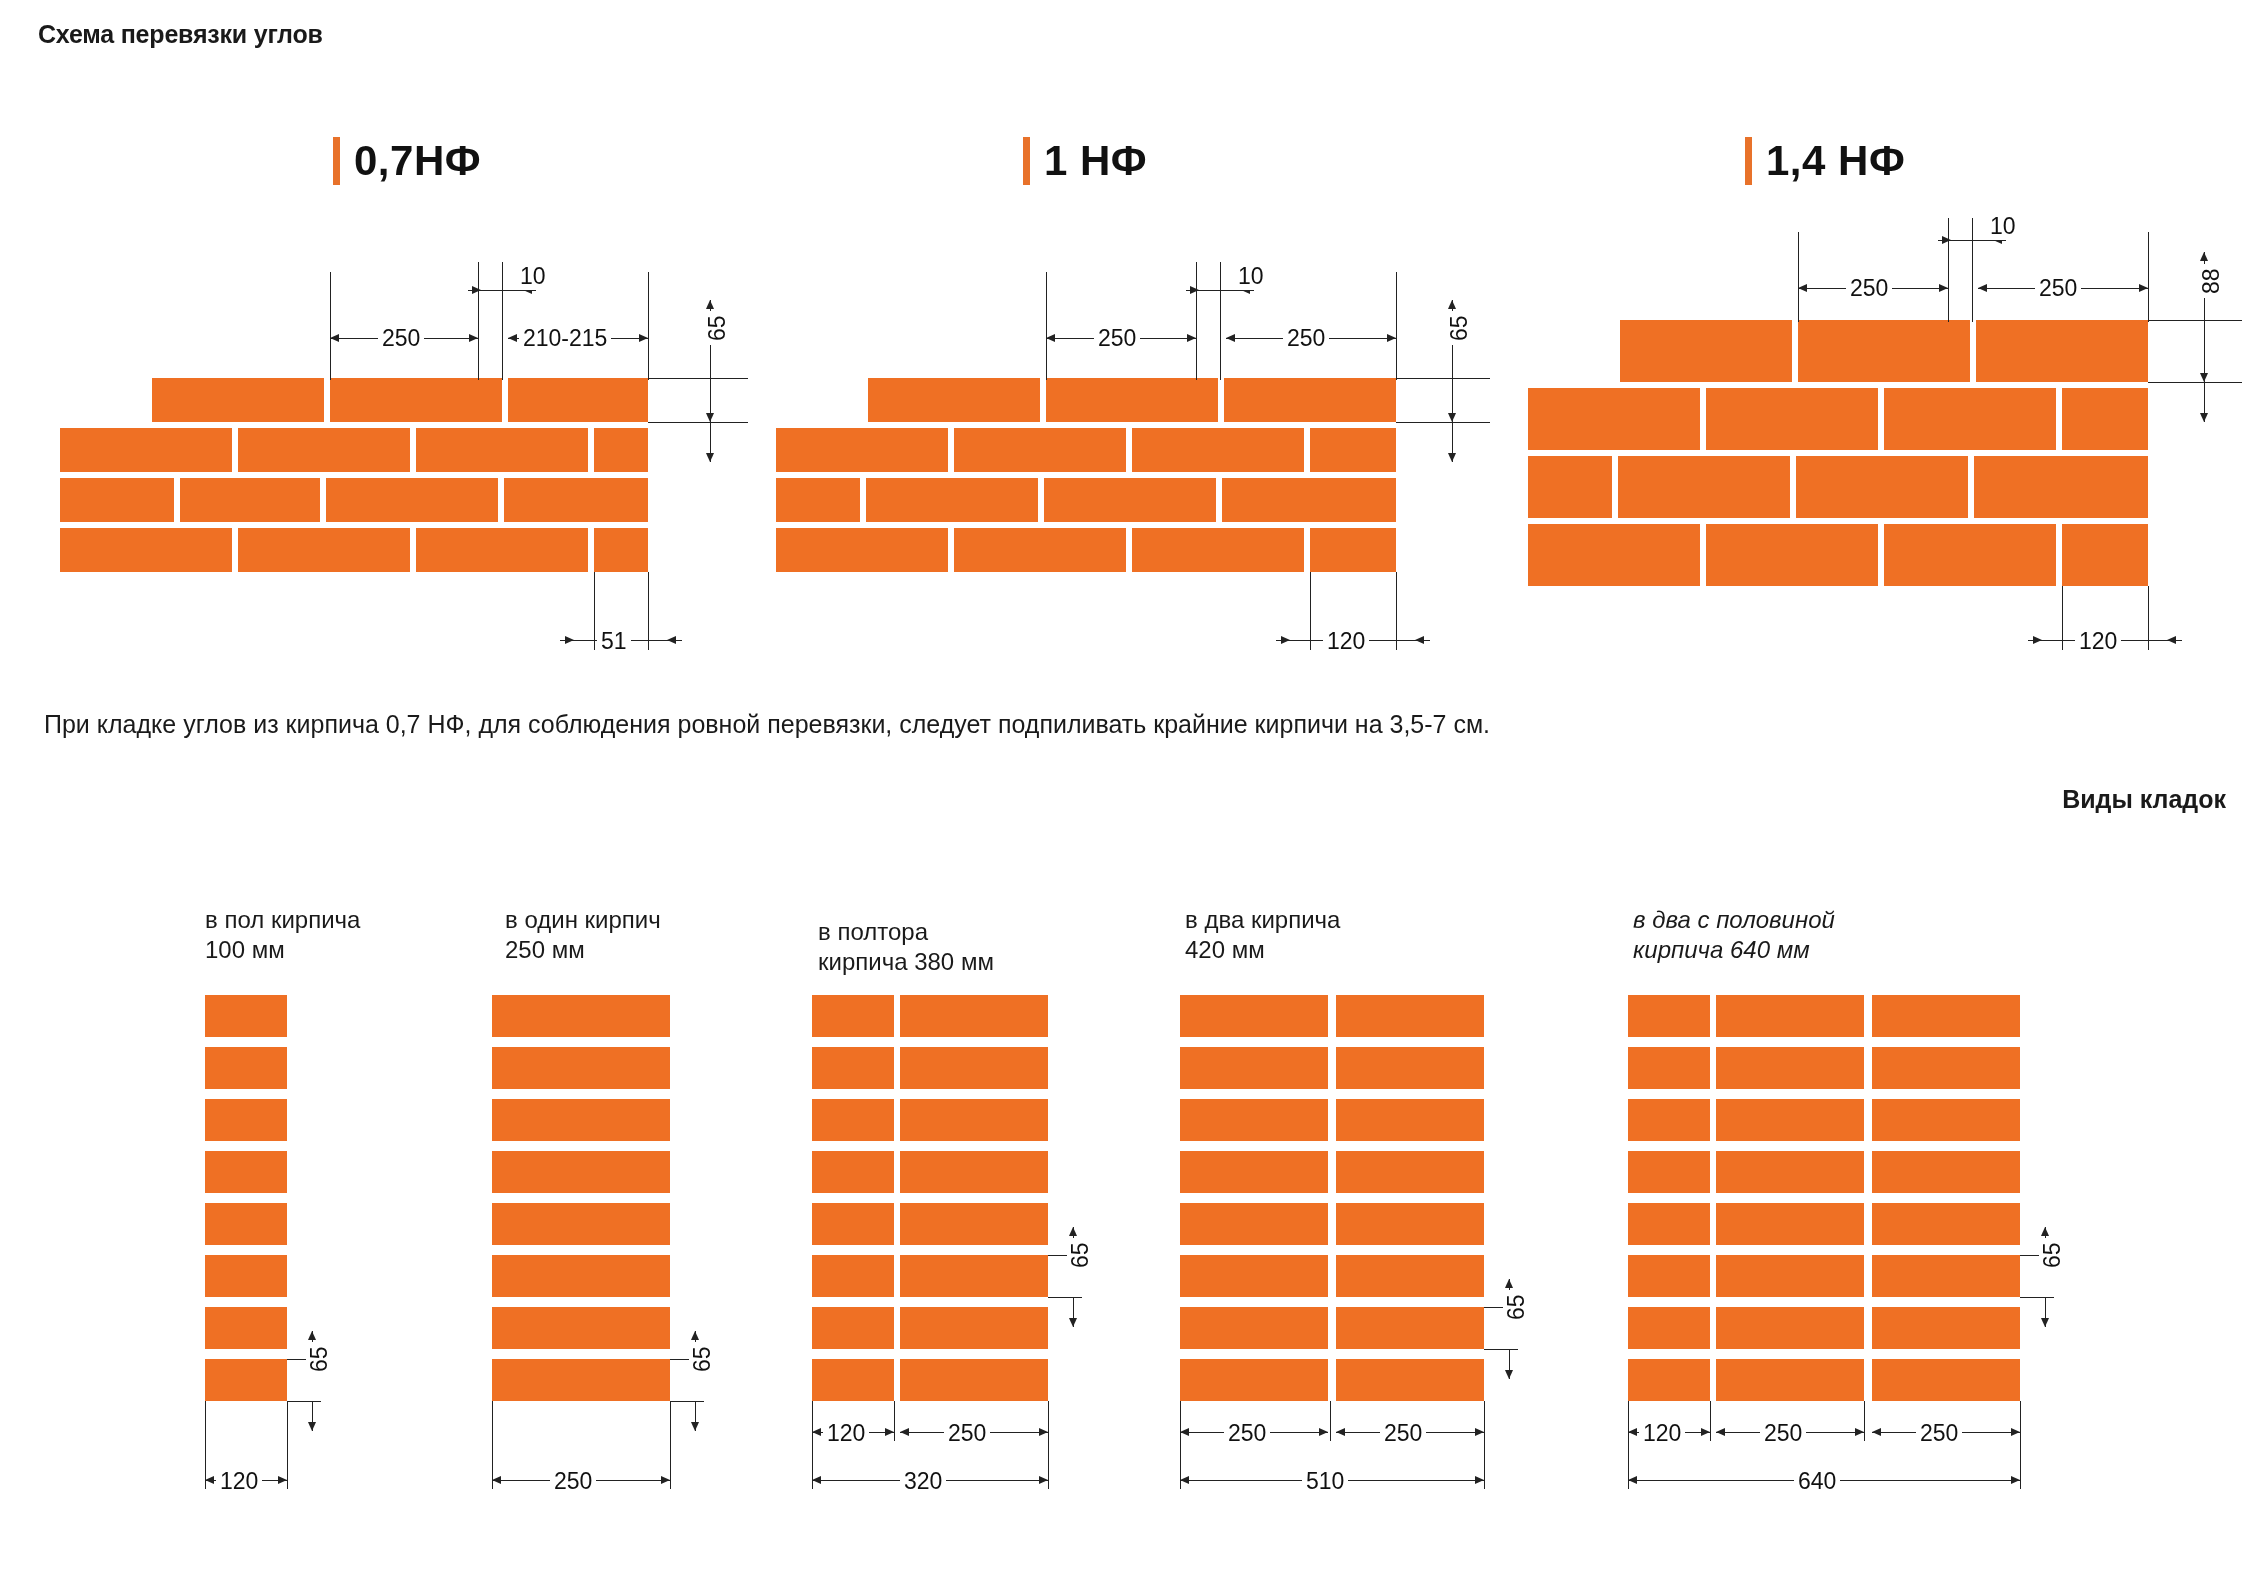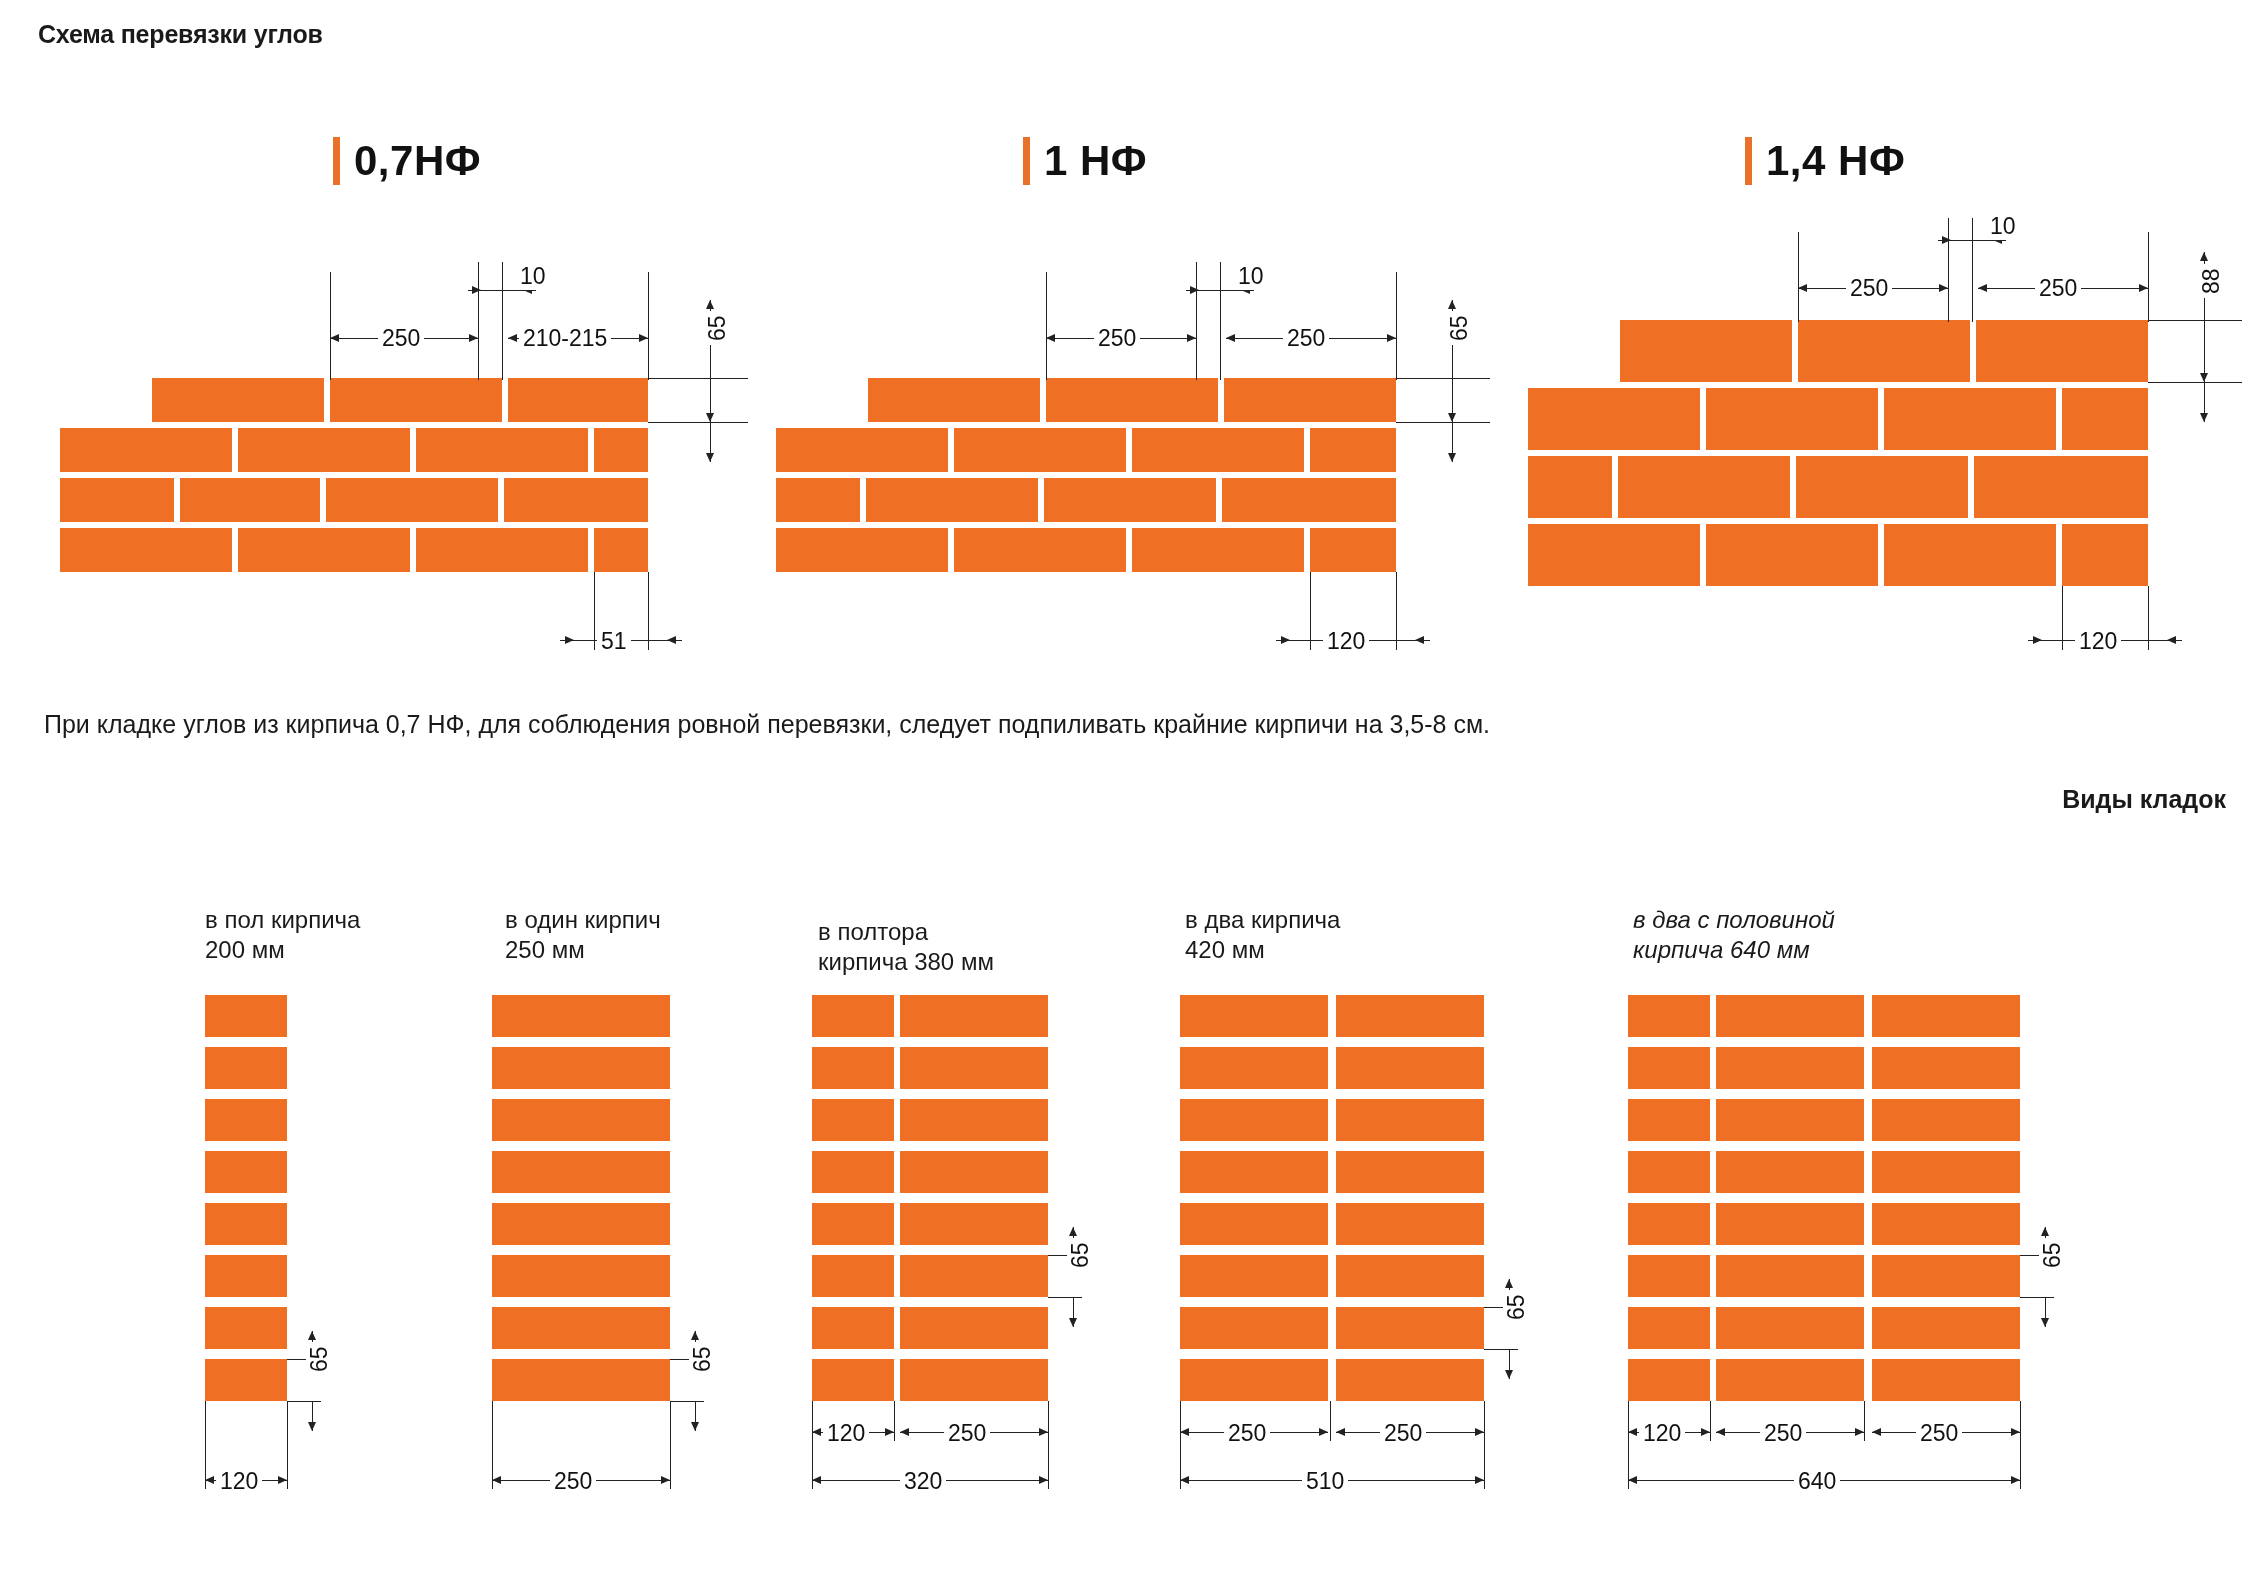--- a/index.html
+++ b/index.html
@@ -306,25 +306,25 @@
   <div class="dim-text vert" style="left:2198px; top:298px;">88</div>
 
   <div class="tick-v" style="left:2062px; top:586px; height:64px;"></div>
   <div class="tick-v" style="left:2148px; top:586px; height:64px;"></div>
   <div class="dim-h" style="left:2028px; top:640px; width:154px;"></div>
   <div class="arrow-r" style="left:2033px; top:636px;"></div>
   <div class="arrow-l" style="left:2167px; top:636px;"></div>
   <div class="dim-text" style="left:2075px; top:628px;">120</div>
 </div>
 
-<div class="note-text">При кладке углов из кирпича 0,7 НФ, для соблюдения ровной перевязки, следует подпиливать крайние кирпичи на 3,5-8 см.</div>
+<div class="note-text">При кладке углов из кирпича 0,7 НФ, для соблюдения ровной перевязки, следует подпиливать крайние кирпичи на 3,5-7 см.</div>
 <div class="section-title">Виды кладок</div>
 
 <div class="wall-caption" style="left:205px; top:905px;">в пол кирпича
-200 мм</div>
+100 мм</div>
 <div class="diagram">
   <div class="brick" style="left:205px; top:995px; width:82px; height:42px;"></div>
   <div class="brick" style="left:205px; top:1047px; width:82px; height:42px;"></div>
   <div class="brick" style="left:205px; top:1099px; width:82px; height:42px;"></div>
   <div class="brick" style="left:205px; top:1151px; width:82px; height:42px;"></div>
   <div class="brick" style="left:205px; top:1203px; width:82px; height:42px;"></div>
   <div class="brick" style="left:205px; top:1255px; width:82px; height:42px;"></div>
   <div class="brick" style="left:205px; top:1307px; width:82px; height:42px;"></div>
   <div class="brick" style="left:205px; top:1359px; width:82px; height:42px;"></div>
 

